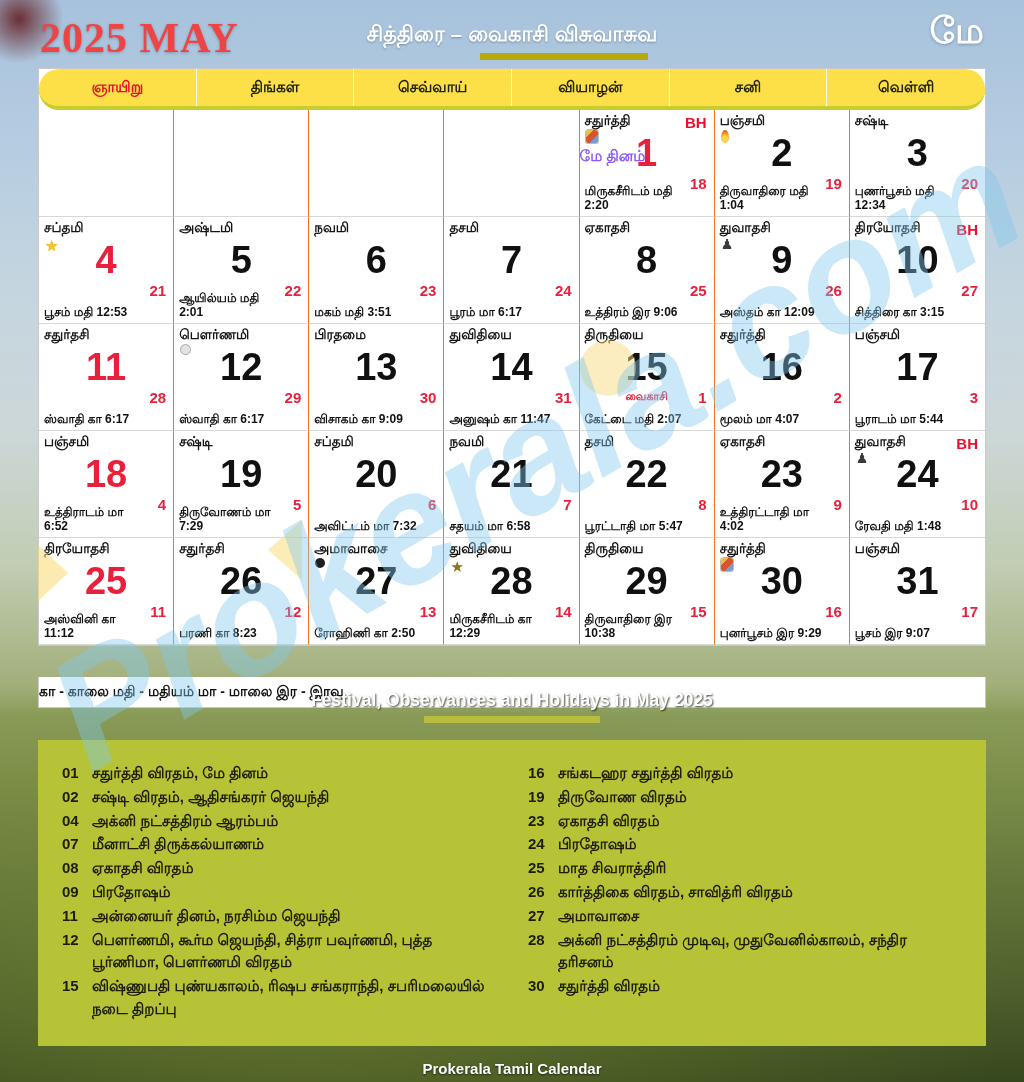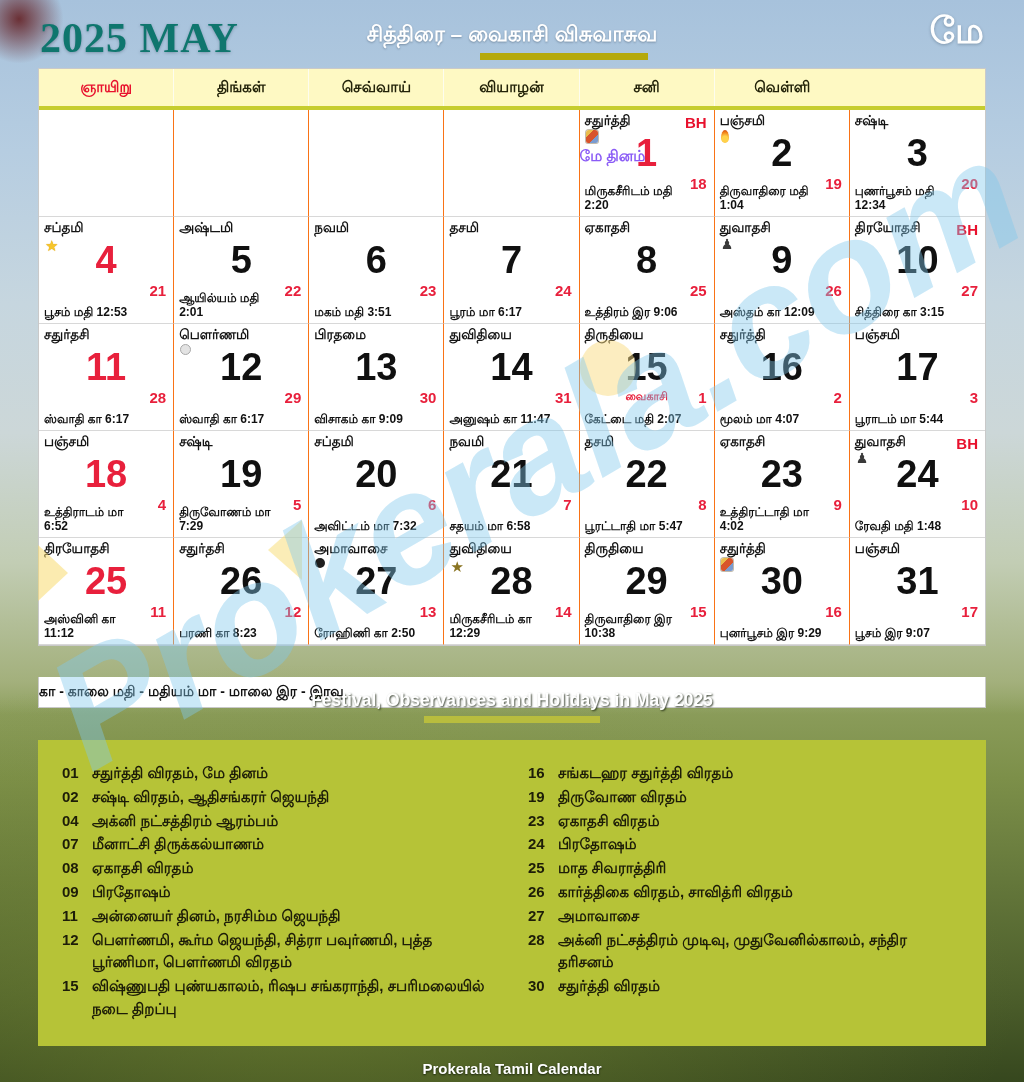--- a/index.html
+++ b/index.html
@@ -31,35 +31,35 @@
     border-left:30px solid rgba(247,219,112,.55); border-top:28px solid transparent; border-bottom:28px solid transparent; }
   #accent-tri2 { left:268px; top:520px; width:0; height:0;
     border-right:34px solid rgba(247,219,112,.5); border-top:30px solid transparent; border-bottom:30px solid transparent; }
   #accent-dot { left:580px; top:340px; width:56px; height:56px; border-radius:50%;
     background:rgba(250,220,130,.5); }
 
   
   .topbar { position:absolute; left:0; top:0; width:100%; z-index:3; }
   #year-month { position:absolute; left:40px; top:14px;
     font-family:"Liberation Serif","DejaVu Serif",serif;
-    font-size:42px; font-weight:bold; color:#0f766e; letter-spacing:1px;
+    font-size:42px; font-weight:bold; color:#ef4444; letter-spacing:1px;
     text-shadow:0 1px 3px rgba(40,60,80,.35); }
   #tamil-title { position:absolute; left:0; top:22px; width:100%;
     text-align:center; font-size:21px; font-weight:bold; color:#fff;
     text-shadow:0 1px 2px rgba(40,60,80,.4); }
   #title-underline { position:absolute; left:480px; top:53px; width:168px; height:7px;
     background:#b5a90c; }
   #tamil-month { position:absolute; right:40px; top:10px; font-size:36px;
     font-weight:bold; color:#fff; text-shadow:0 1px 3px rgba(40,60,80,.35); }
 
   
   #calendar { position:absolute; left:38px; top:68px; width:948px; z-index:2;
     background:#fff; border:1px solid #c9c9c9; }
-  #weekday-row { display:grid; grid-template-columns:repeat(7,1fr);
-    background:#fef9c3; border-bottom:4px solid #c6cd2f; }
+  #weekday-row { display:grid; grid-template-columns:repeat(6,1fr);
+    background:#fde047; border-bottom:4px solid #c6cd2f;border-radius:20px; }
   .wday { text-align:center; padding:9px 0 8px; font-size:15px; font-weight:bold;
     color:#232309; border-right:1px solid #fdfdee; }
   .wday:last-child { border-right:none; }
   .wday.sun { color:#e8112d; }
   #calendar-grid { display:grid; grid-template-columns:repeat(7,1fr);
     grid-auto-rows:107px; }
   .cell { position:relative; background:#fff; border-right:1px solid #f97316;
     border-bottom:1px solid #d8d8d8; overflow:hidden; }
   .cell:nth-child(7n) { border-right:none; }
   .tithi { position:absolute; top:3px; left:5px; font-size:13.5px; font-weight:bold;

